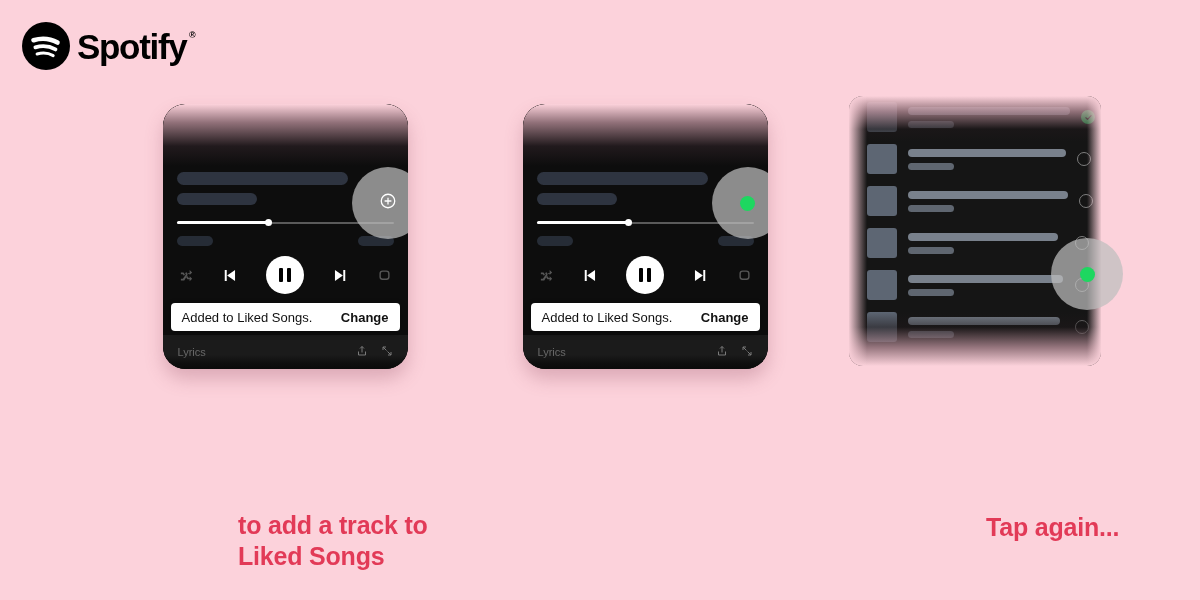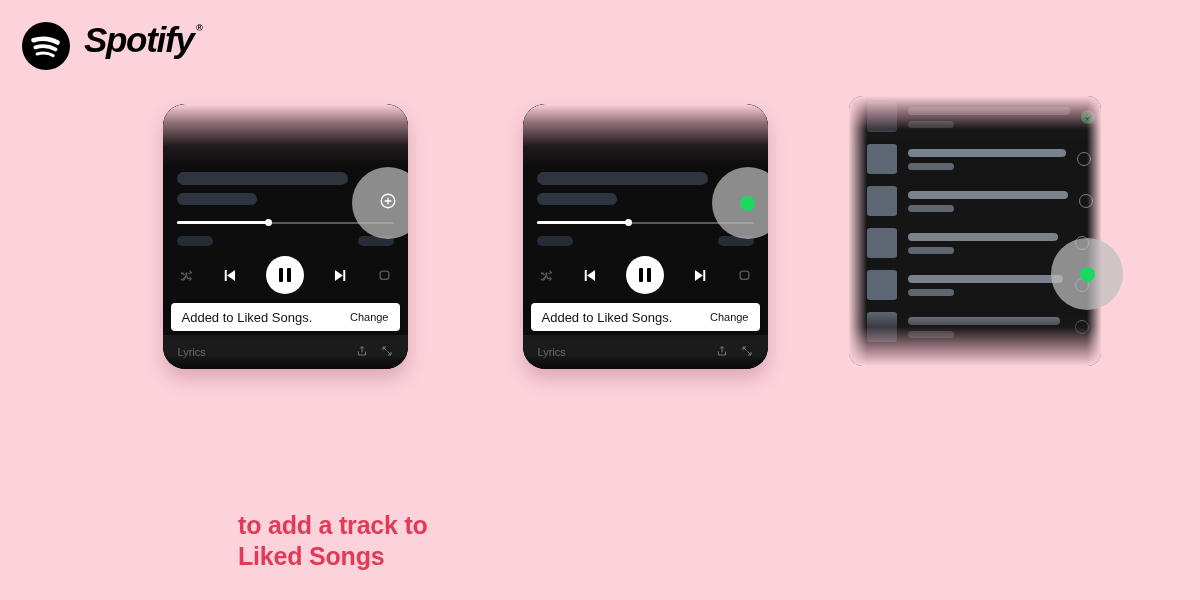--- a/index.html
+++ b/index.html
@@ -12,23 +12,22 @@
     overflow: hidden;
     position: relative;
   }
 
   
   .brand {
     position: absolute;
     left: 22px;
     top: 22px;
     display: flex;
-    align-items: flex-start;
-    gap: 14px;
-    font-style: italic;
+    align-items: center;
+    gap: 7px;
   }
   .brand-mark { width: 48px; height: 48px; display: block; }
   .brand-word {
     position: relative;
     font-size: 35px;
     font-weight: bold;
     letter-spacing: -1.3px;
     color: #000;
     line-height: 1;
   }
@@ -135,21 +134,21 @@
     background: #ffffff;
     border-radius: 4px;
     display: flex;
     align-items: center;
     justify-content: space-between;
     padding: 0 11px;
     z-index: 7;
     box-shadow: 0 2px 6px rgba(0,0,0,0.35);
   }
   .toast-text { font-size: 13px; color: #111; }
-  .toast-action { font-size: 11px; color: #111; font-weight: normal; }
+  .toast-action { font-size: 13px; color: #111; font-weight: bold; }
 
   
   .lyrics-bar {
     position: absolute;
     left: 0; right: 0; bottom: 0;
     height: 34px;
     background: #1b1b1b;
     display: flex;
     align-items: center;
     justify-content: space-between;
@@ -423,20 +422,23 @@
 
         <div class="fade-top"></div>
         <div class="fade-bottom-phone"></div>
       </div>
 
       <div class="tap-circle tap-player">
         <span class="green-dot"></span>
       </div>
     </div>
 
+    <div class="caption cap-2">
+      <span class="cap-line">Tap again...</span>
+    </div>
   </div>
 
   <div class="panel panel-3">
     <div class="playlist-phone">
       <div class="playlist-screen">
 
         <div class="pl-row">
           <div class="pl-thumb"></div>
           <div class="pl-texts">
             <div class="pl-line1" style="width:162px"></div>

